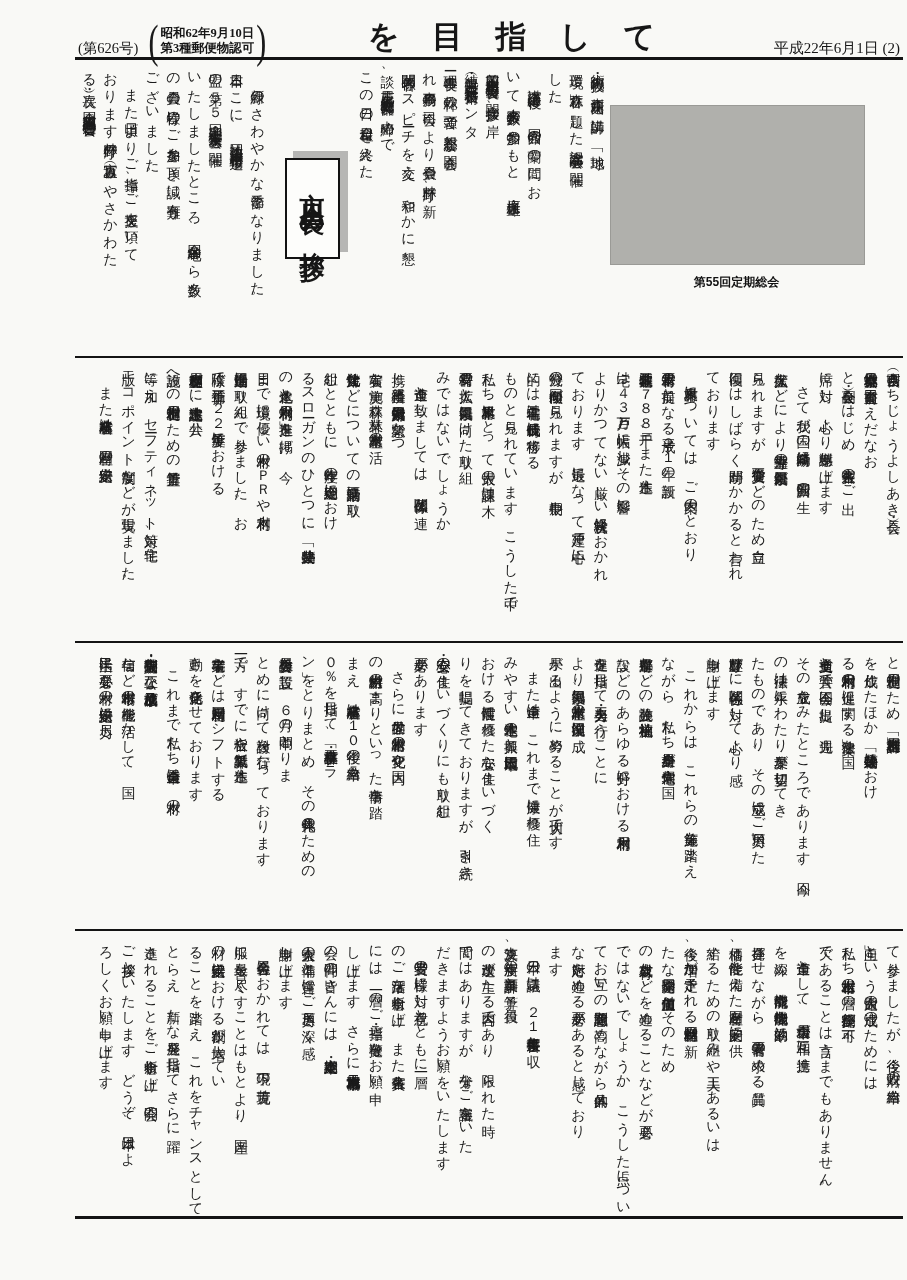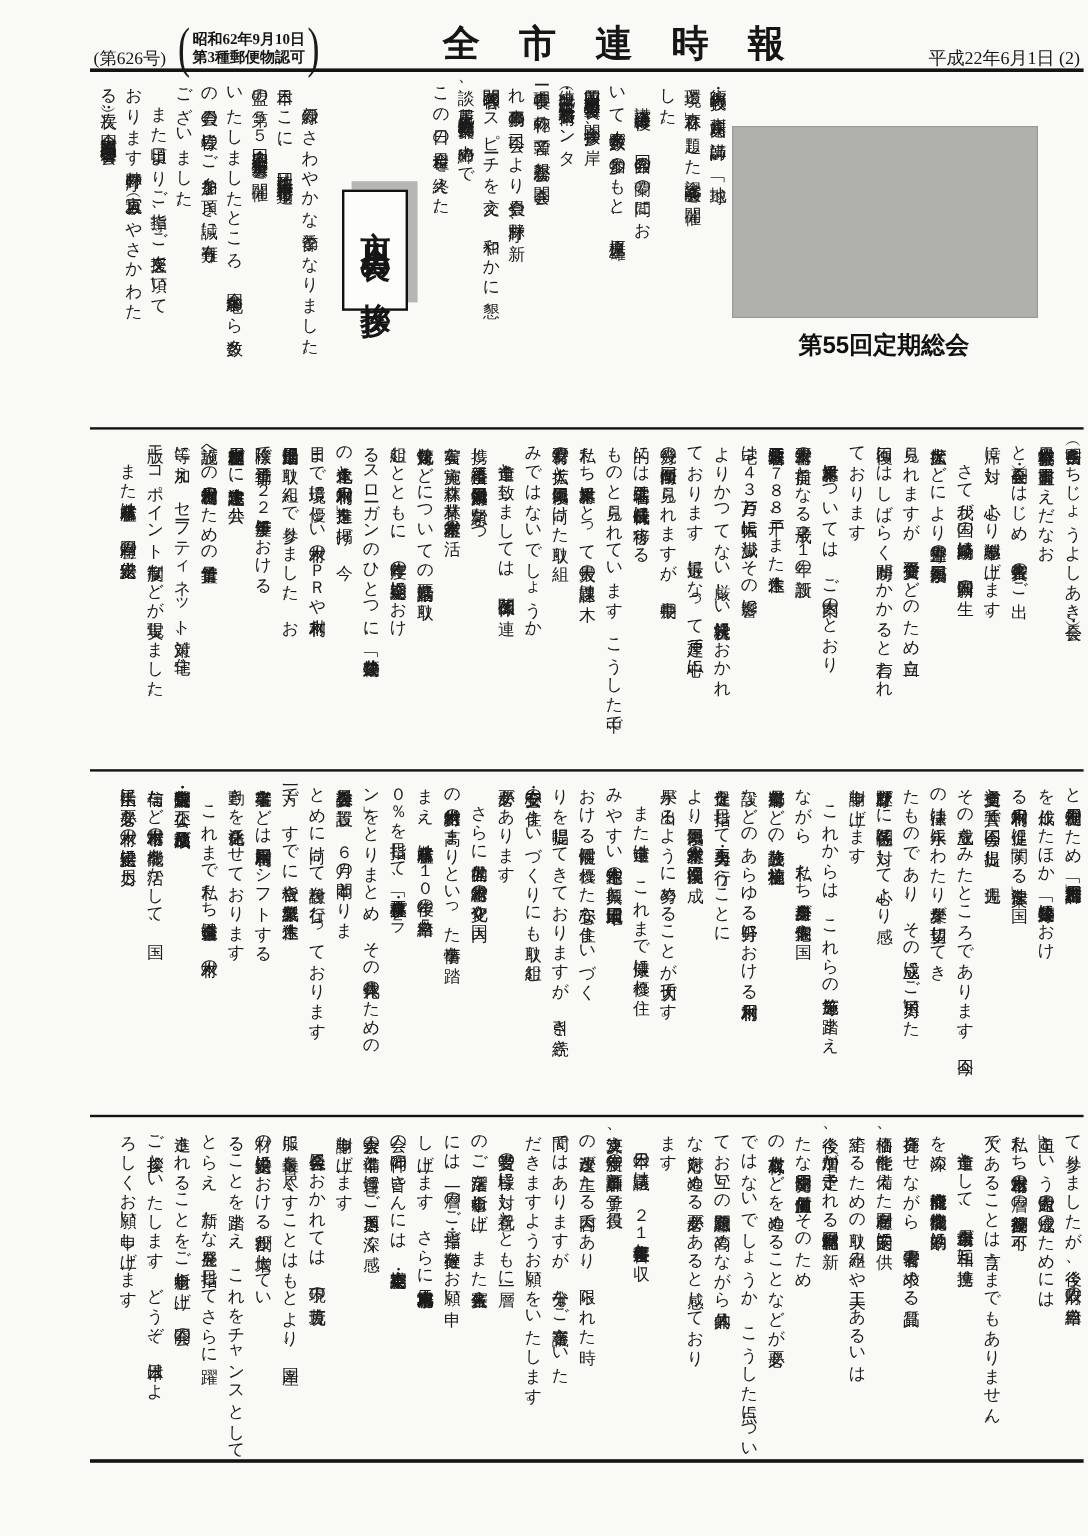--- a/index.html
+++ b/index.html
@@ -76,38 +76,38 @@
       radial-gradient(ellipse 46px 12px at 52% 7%, #f3f3ef 0 60%, transparent 62%),
       radial-gradient(ellipse 36px 10px at 86% 11%, #e9e9e5 0 60%, transparent 62%),
       
       linear-gradient(to top, #dededa 0 18%, transparent 19%),
       linear-gradient(160deg, transparent 55%, #d6d6d2 56% 72%, transparent 73%),
       
       linear-gradient(#cdcdc9 0 24%, #b2b2ae 25% 55%, #a0a09c 56% 100%);
   }
   .caption{width:253px;margin-left:2px;margin-top:9px;text-align:center;
            font-family:"Liberation Sans","DejaVu Sans",sans-serif;
-           font-size:20px;font-weight:bold;color:#111;}
+           font-size:12px;font-weight:bold;color:#111;}
 </style>
 </head>
 <body>
 
 <div class="page">
 
   <div class="header">
     <div class="issue">(第626号)</div>
     <div class="permit">
       <span class="paren">(</span>
       <span class="permit-lines">
         <span>昭和62年9月10日</span>
         <span>第3種郵便物認可</span>
       </span>
       <span class="paren">)</span>
     </div>
-    <div class="masthead">全市連時報</div>
+    <div class="masthead">を目指して</div>
     <div class="datepage">平成22年6月1日 (2)</div>
   </div>
 
   <div class="rule r1"></div>
   <div class="rule r2"></div>
   <div class="rule r3"></div>
   <div class="rule r4"></div>
   <div class="rule r5"></div>
 
   <div class="band b1">

